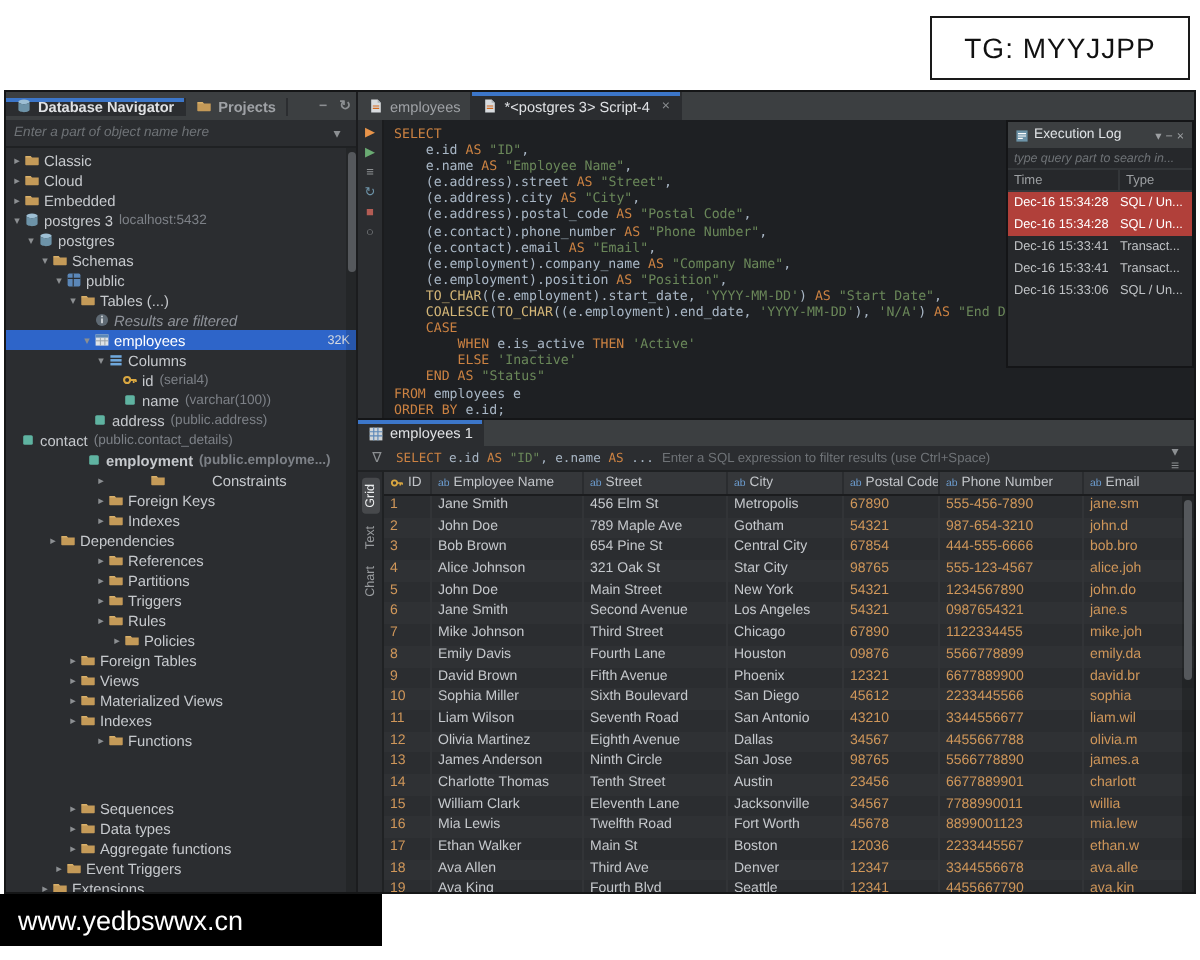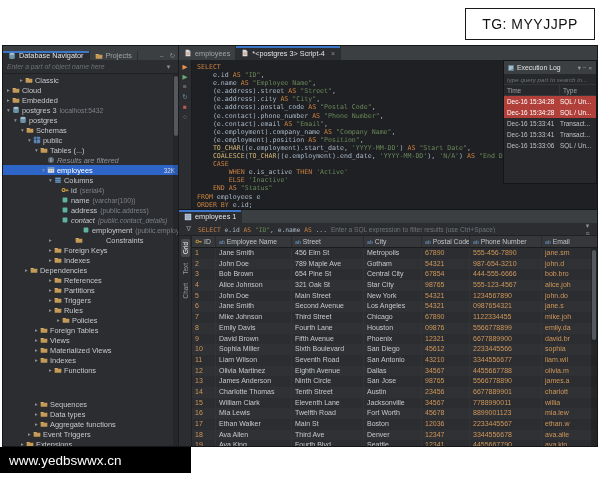--- a/index.html
+++ b/index.html
@@ -14,21 +14,21 @@
   .wm-bottom { position:absolute; left:0; top:447px; width:191px; height:26px;
     background:#000; color:#fff; display:flex; align-items:center; padding-left:9px;
     font-size:13.5px; z-index:50; }
 
   
   .app { position:absolute; left:2px; top:45px; width:596px; height:402px;
     background:#2b2d30; border:1px solid #151617; display:flex; color:#c8cacc; }
 
   
   .sidebar { width:176px; border-right:1px solid #1b1c1e; display:flex; flex-direction:column; background:#2b2d30; }
-  .tabbar { height:14px; background:#3c3f41; display:flex; align-items:flex-end; flex:none; }
+  .tabbar { height:14px; background:#3c3f41; display:flex; align-items:center; flex:none;font-weight:bold; }
   .tab { display:flex; align-items:center; gap:3px; padding:0 5px; font-size:7.3px;
     color:#9fa2a6; border-right:1px solid #2b2d30; white-space:nowrap; }
   .tab.active { background:#2b2d30; color:#e0e2e5; box-shadow:inset 0 2px 0 #3c76c9; }
   .tabicon { width:8px; height:8px; display:inline-block; flex:none; }
   .tabicon svg { width:8px; height:8px; display:block; }
   .tabbar-spacer { flex:1; }
   .mini-ic { width:11px; display:flex; align-items:center; justify-content:center;
     color:#8c8f92; font-size:7px; }
   .tabclose { margin-left:3px; color:#8c8f92; font-size:7px; }
 
@@ -146,21 +146,21 @@
           <span class="mini-ic">↻</span>
         </div>
       <div class="filterbox">
         <input placeholder="Enter a part of object name here" style="">
         <span class="mini-ic">▾</span>
       </div>
       <div class="tree">
         <div class="vscroll">
           <div class="vthumb"></div>
         </div>
-      <div class="trow" style="padding-left: 15px;">
+      <div class="trow" style="padding-left: 2px;">
             <span class="arrow">▸</span>
             <span class="ticon">
               <svg viewBox="0 0 10 10">
                 <path d="M1 2.5h3l1 1h4.2v4.3c0 .3-.2.5-.5.5H1.3c-.3 0-.5-.2-.5-.5V3c0-.3.2-.5.5-.5z" fill="#c49a58"></path>
                 <path d="M1 2.5h3l1 1H1z" fill="#d8b06a"></path>
               </svg>
             </span>
             <span class="tlabel">Classic</span>
           </div>
           <div class="trow" style="padding-left: 2px;">
@@ -282,41 +282,41 @@
           <div class="trow" style="padding-left: 51px;">
             <span class="arrow"></span>
             <span class="ticon">
               <svg viewBox="0 0 10 10">
                 <rect x="2" y="2" width="6" height="6" rx="1" fill="#5fb3a1"></rect>
               </svg>
             </span>
             <span class="tlabel">name</span>
             <span class="textra">(varchar(100))</span>
           </div>
-          <div class="trow" style="padding-left: 51px;">
+          <div class="trow" style="padding-left: 36px;">
             <span class="arrow"></span>
             <span class="ticon">
               <svg viewBox="0 0 10 10">
                 <rect x="2" y="2" width="6" height="6" rx="1" fill="#5fb3a1"></rect>
               </svg>
             </span>
             <span class="tlabel">address</span>
             <span class="textra">(public.address)</span>
           </div>
-          <div class="trow" style="padding-left: 51px; font-style: italic;">
+          <div class="trow" style="">
             <span class="arrow"></span>
             <span class="ticon">
               <svg viewBox="0 0 10 10">
                 <rect x="2" y="2" width="6" height="6" rx="1" fill="#5fb3a1"></rect>
               </svg>
             </span>
             <span class="tlabel">contact</span>
             <span class="textra">(public.contact_details)</span>
           </div>
-          <div class="trow" style="padding-left: 72px;">
+          <div class="trow" style="padding-left: 33px; font-weight: bold;">
             <span class="arrow"></span>
             <span class="ticon">
               <svg viewBox="0 0 10 10">
                 <rect x="2" y="2" width="6" height="6" rx="1" fill="#5fb3a1"></rect>
               </svg>
             </span>
             <span class="tlabel">employment</span>
             <span class="textra">(public.employme...)</span>
           </div>
           <div class="trow" style="padding-left: 44px; gap: 21px;">

